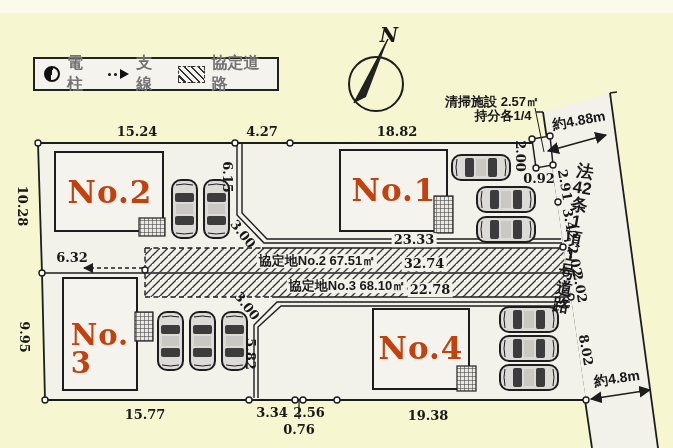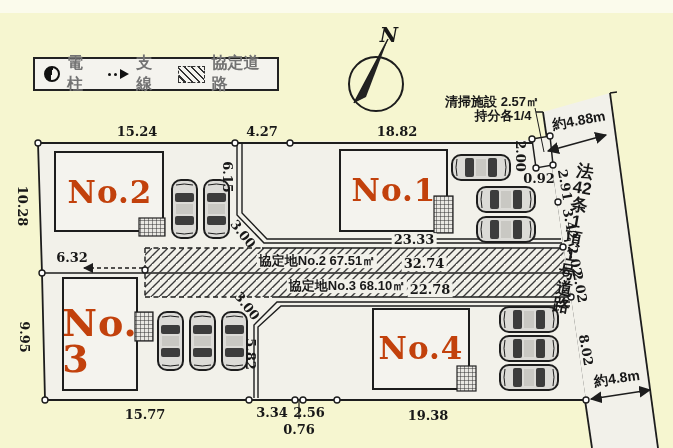--- a/index.html
+++ b/index.html
@@ -154,21 +154,21 @@
       </span>
     <span>支線</span>
     <span class="swatch"></span>
     <span>協定道路</span>
   </div>
 
   <div id="north" style="left:389px;top:35px;">N</div>
 
   <div class="lot" style="left:110px;top:193px;">No.2</div>
   <div class="lot" style="left:394px;top:191px;">No.1</div>
-  <div class="lot" style="left:100px;top:341px;font-size:38px;">
+  <div class="lot" style="left:100px;top:350px;font-size:29px;">
     <div>No.</div>
     <div>3</div>
   </div>
   <div class="lot" style="left:421px;top:349px;">No.4</div>
 
   <div class="lbl jp patch" style="left:317px;top:261px;">協定地No.2 67.51㎡</div>
   <div class="lbl jp patch" style="left:315px;top:286px;margin-left:32px;">協定地No.3 68.10㎡</div>
 
   <div class="lbl jp" style="left:492px;top:102px;">清掃施設 2.57㎡</div>
   <div class="lbl jp" style="left:503px;top:116px;">持分各1/4</div>

